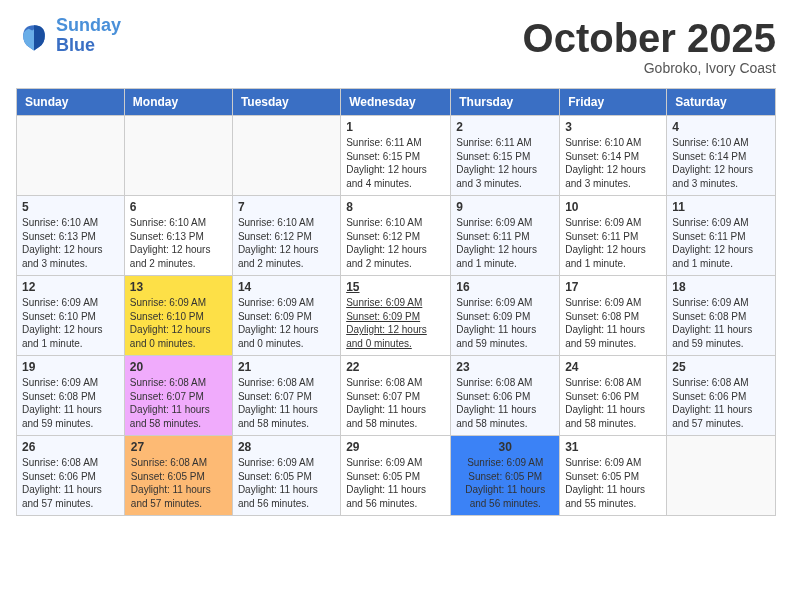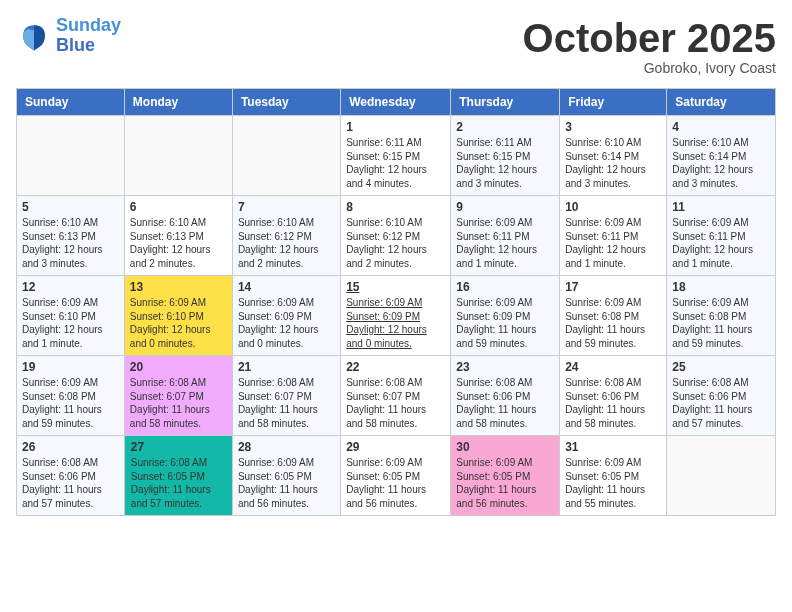--- a/index.html
+++ b/index.html
@@ -314,42 +314,42 @@
         </td>
       </tr>
       <tr>
         <td style="background: rgb(245, 248, 255);">
           <span class="day-num">26</span>
           <div class="day-info" style="white-space: pre-line;">Sunrise: 6:08 AM
 Sunset: 6:06 PM
 Daylight: 11 hours
 and 57 minutes.</div>
         </td>
-        <td style="background: #14b8a6; padding-left: 6px;">
+        <td style="background: #fdba74; padding-left: 6px;">
           <span class="day-num">27</span>
           <div class="day-info" style="white-space: pre-line;">Sunrise: 6:08 AM
 Sunset: 6:05 PM
 Daylight: 11 hours
 and 57 minutes.</div>
         </td>
         <td style="background: rgb(245, 248, 255);">
           <span class="day-num">28</span>
           <div class="day-info" style="white-space: pre-line;">Sunrise: 6:09 AM
 Sunset: 6:05 PM
 Daylight: 11 hours
 and 56 minutes.</div>
         </td>
         <td style="background: rgb(255, 255, 255);">
           <span class="day-num">29</span>
           <div class="day-info" style="white-space: pre-line;">Sunrise: 6:09 AM
 Sunset: 6:05 PM
 Daylight: 11 hours
 and 56 minutes.</div>
         </td>
-        <td style="background: #f9a8d4;">
+        <td style="background: #3b82f6; text-align: center;">
           <span class="day-num">30</span>
           <div class="day-info" style="white-space: pre-line;">Sunrise: 6:09 AM
 Sunset: 6:05 PM
 Daylight: 11 hours
 and 56 minutes.</div>
         </td>
         <td style="background: rgb(255, 255, 255);">
           <span class="day-num">31</span>
           <div class="day-info" style="white-space: pre-line;">Sunrise: 6:09 AM
 Sunset: 6:05 PM

